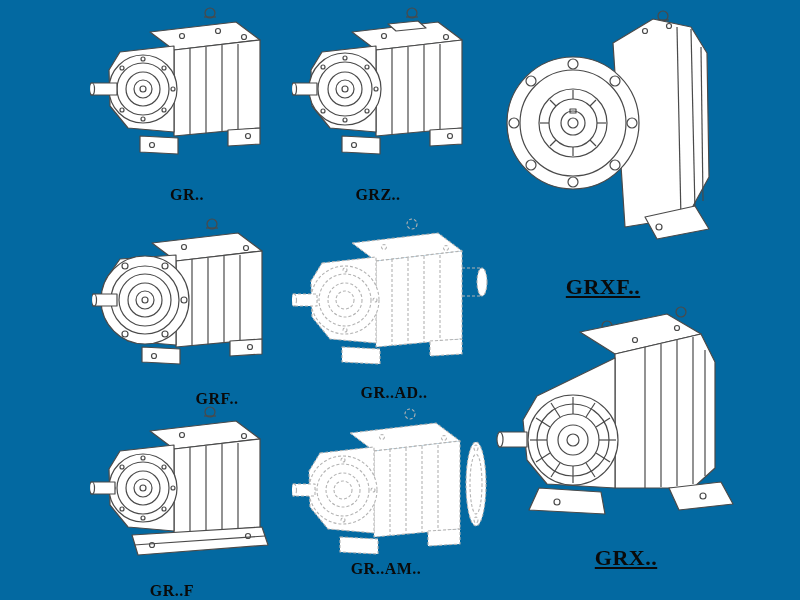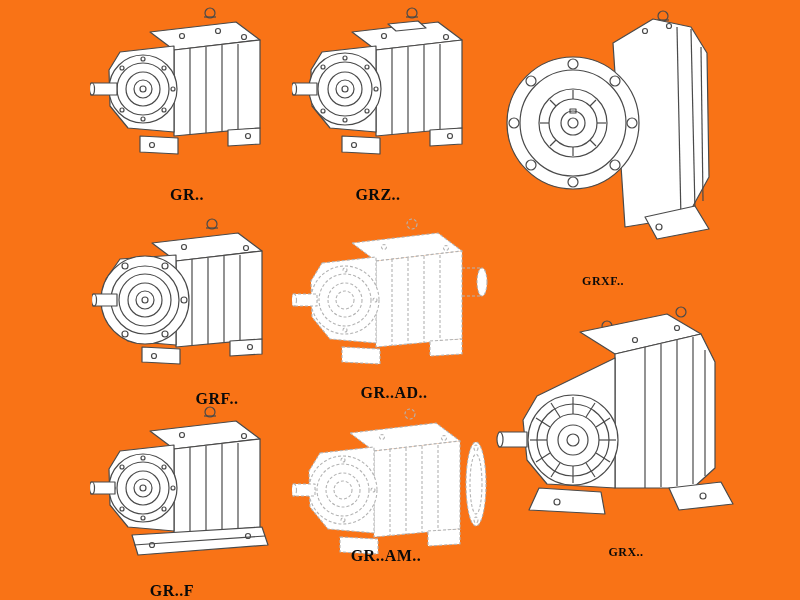--- a/index.html
+++ b/index.html
@@ -1,35 +1,35 @@
 <!DOCTYPE html>
 <html><head>
 <meta charset="utf-8">
 <style>
   html, body { margin: 0; padding: 0; background: #ffffff; }
   .canvas {
     position: relative;
     width: 800px;
     height: 600px;
-    background: #f97316;
+    background: #0369a1;
     overflow: hidden;
     font-family: "Liberation Serif", serif;
   }
   .fig { position: absolute; }
   .fig svg { display: block; }
   .fig-label {
     position: absolute;
     transform: translateX(-50%);
     font-weight: bold;
     font-size: 16px;
     color: #0a0a0a;
     letter-spacing: 0.5px;
     white-space: nowrap;
   }
-  .fig-label.big { font-size: 12px; }
+  .fig-label.big { font-size: 22px; text-decoration: underline; }
   .solid-art { fill: #ffffff; stroke: #4a4a4a; stroke-width: 1.2; stroke-linejoin: round; }
   .ghost-art { fill: #ffffff; stroke: #b3b3b3; stroke-width: 1.1; stroke-linejoin: round; stroke-dasharray: 3,2; }
   .nf { fill: none; }
 </style>
 </head>
 <body>
 
 <div class="canvas">
 
   <div class="fig" style="left:90px;top:4px">
@@ -284,21 +284,21 @@
           <ellipse cx="2" cy="88" rx="2.5" ry="6"></ellipse>
         <ellipse cx="184" cy="82" rx="10" ry="42"></ellipse>
         <ellipse cx="184" cy="82" rx="6" ry="30"></ellipse>
         <ellipse cx="184" cy="46" rx="2" ry="3" class="nf"></ellipse>
           <ellipse cx="184" cy="118" rx="2" ry="3" class="nf"></ellipse>
         <polygon points="48,135 86,137 86,152 48,150"></polygon>
           <polygon points="136,129 168,127 168,142 136,144"></polygon>
       </g>
     </svg>
   </div>
-  <span class="fig-label" style="left:386px;top:547px">GR..AM..</span>
+  <span class="fig-label" style="left:386px;top:560px">GR..AM..</span>
 
   <div class="fig" style="left:495px;top:300px">
     <svg viewBox="0 0 245 230" width="245" height="230">
       <g class="solid-art">
         <circle cx="112" cy="26" r="5" class="nf"></circle>
           <circle cx="186" cy="12" r="5" class="nf"></circle>
         <polygon points="85,32 172,14 206,34 120,54"></polygon>
         <polygon points="120,54 206,34 220,62 220,168 198,188 120,188"></polygon>
         <line x1="150" y1="47" x2="150" y2="188"></line>
           <line x1="166" y1="44" x2="166" y2="187"></line>

